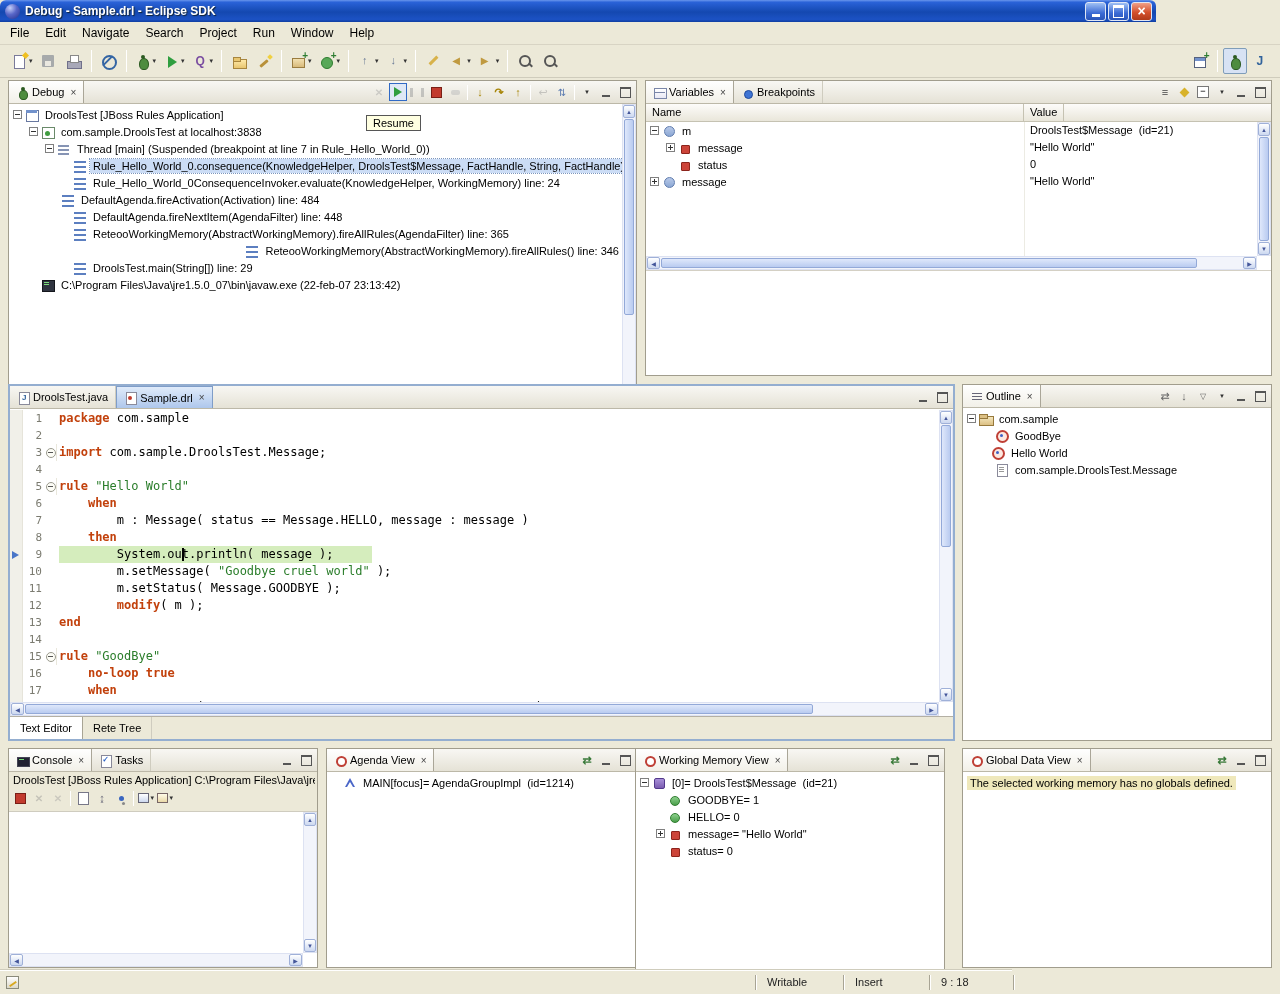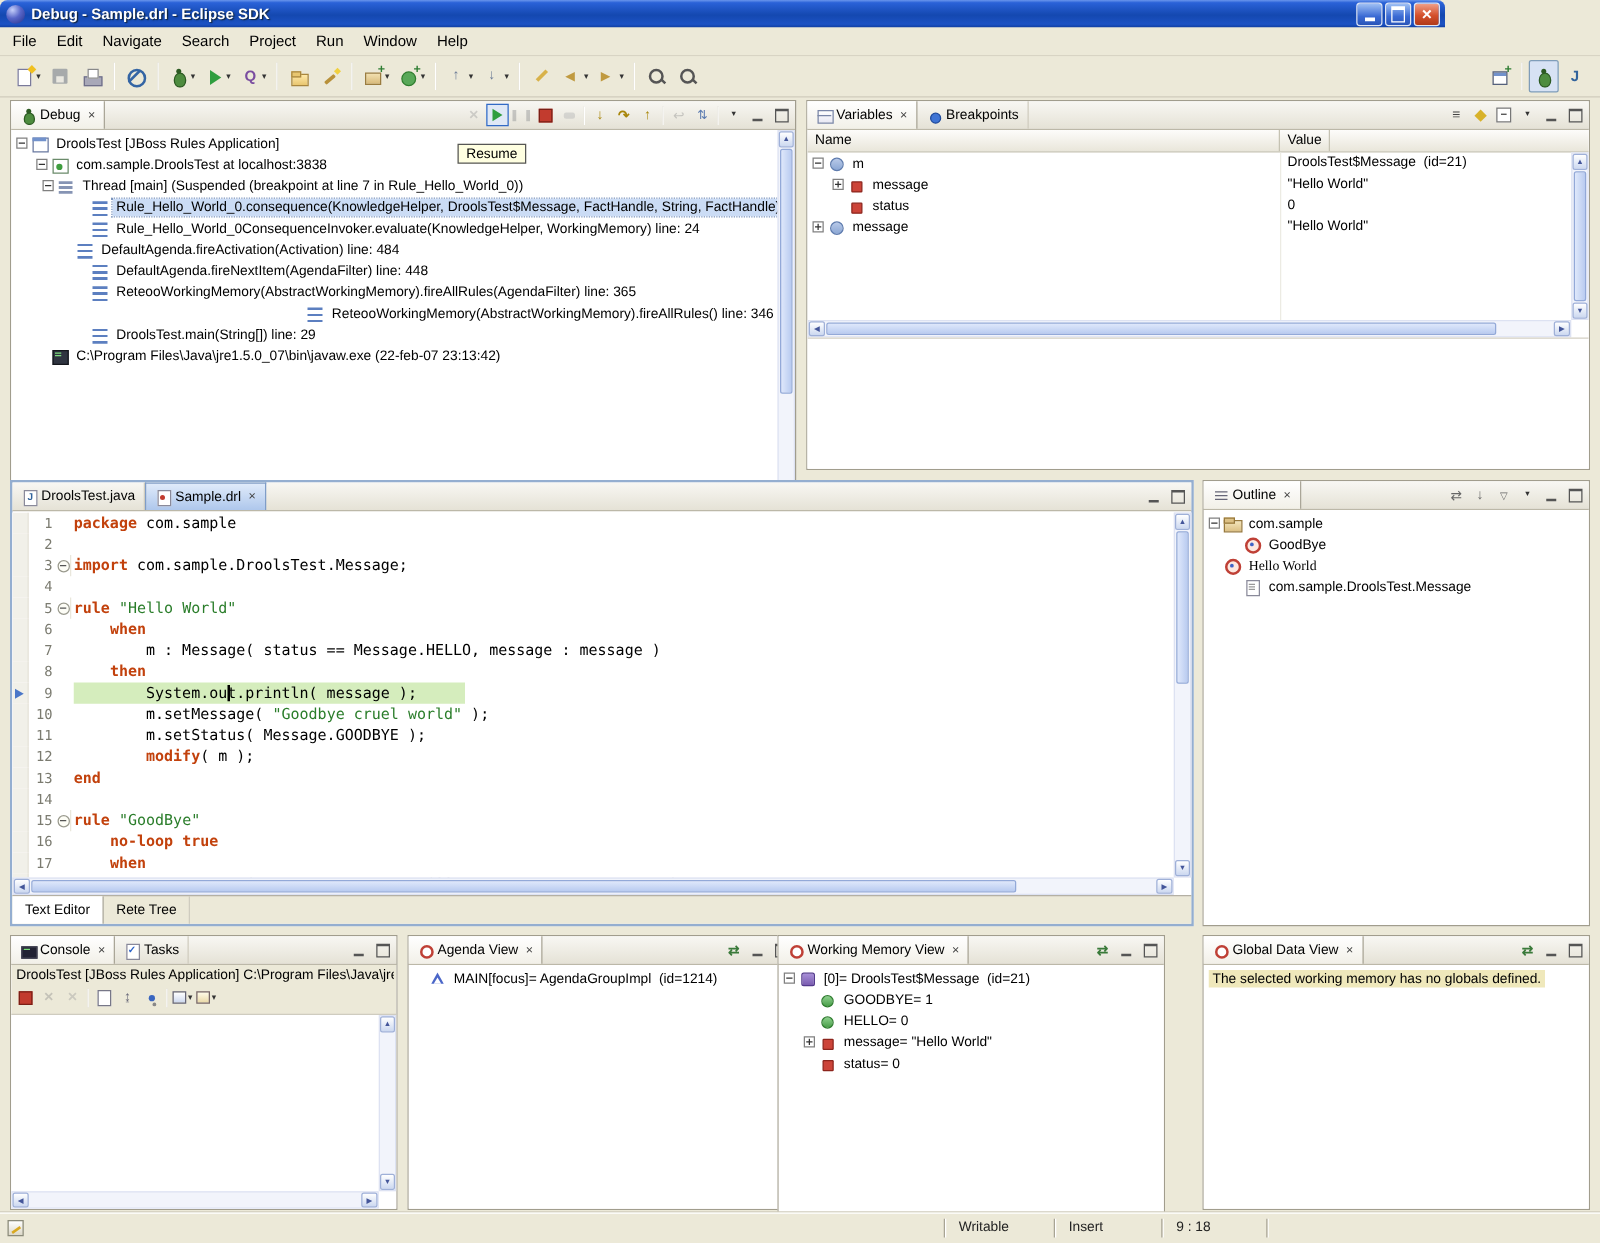--- a/index.html
+++ b/index.html
@@ -170,21 +170,21 @@
   .sbt{position:absolute;background:linear-gradient(90deg,#dfe8fb,#b9cbf0);border:1px solid #93a9d8;border-radius:2px}
   .vsb .sbt{left:1px;right:1px}.hsb .sbt{top:1px;bottom:1px;background:linear-gradient(#dfe8fb,#b9cbf0)}
 
   
   .v-debug{left:8px;top:80px;width:629px;height:368px}
   .v-vars{left:645px;top:80px;width:627px;height:296px}
   .v-editor{left:8px;top:384px;width:947px;height:357px;border:2px solid #94aed0}
   .v-outline{left:962px;top:384px;width:310px;height:357px}
   .v-console{left:8px;top:748px;width:310px;height:220px}
   .v-agenda{left:326px;top:748px;width:311px;height:220px}
-  .v-wm{left:622px;top:748px;width:310px;height:228px}
+  .v-wm{left:635px;top:748px;width:310px;height:228px}
   .v-gdv{left:962px;top:748px;width:310px;height:220px}
 
   
   .colhead{position:absolute;left:0;right:0;top:0;height:18px;background:linear-gradient(#fdfcfa,#e9e6da);border-bottom:1px solid #c5c2b2;display:flex;font-size:11px}
   .colcell{padding:2px 6px;border-right:1px solid #c5c2b2}
   .colcell.c1{width:378px}
   .vrows{position:absolute;left:0;right:14px;top:18px;bottom:14px;overflow:hidden}
   .colline{position:absolute;left:378px;top:18px;bottom:14px;width:1px;background:#ecebe3}
   .vr{position:relative;height:17px}
   .vr-name{position:absolute;left:0;top:0;width:378px;height:17px;display:flex;align-items:center;gap:3px;overflow:hidden}
@@ -216,21 +216,21 @@
   .con-tools{position:absolute;left:2px;top:17px;display:flex;align-items:center;gap:1px}
   .con-out{position:absolute;left:0;right:0;top:40px;bottom:0;background:#fff}
 
   
   .gdv-msg{position:absolute;left:4px;top:4px;background:#efe8bb;padding:1px 3px;font-size:11px;white-space:pre}
 
   
   #tooltip{position:absolute;left:366px;top:115px;background:#ffffe1;border:1px solid #565656;padding:1px 6px;font-size:11px;z-index:60}
 
   
-  #statusbar{position:absolute;left:0;top:970px;width:1280px;height:24px;background:#ece9d8;border-top:1px solid #fff;box-shadow:0 -1px 0 #cfccbc}
+  #statusbar{position:absolute;left:0;top:970px;width:1012px;height:24px;background:#ece9d8;border-top:1px solid #fff;box-shadow:0 -1px 0 #cfccbc}
   .sb-ic{position:absolute;left:6px;top:5px;width:13px;height:13px;border:1px solid #8a8a7a;background:linear-gradient(#fff,#dcd8c8)}
   .sb-ic::after{content:"";position:absolute;left:2px;top:6px;width:8px;height:2px;background:#d8a820;transform:rotate(-35deg)}
   .sbdiv{position:absolute;top:4px;bottom:4px;width:2px;border-left:1px solid #a8a494;border-right:1px solid #fff}
   .sbcell{position:absolute;top:5px;font-size:11px;color:#222}
 </style>
 </head>
 <body>
 
 <div id="titlebar">
   <span class="app-icon"></span>
@@ -377,21 +377,21 @@
     <div class="trow" style="padding-left: 4px;">
           <span class="exp minus"></span>
           <span class="tico i-launch"></span>
           <span class="tlabel">DroolsTest [JBoss Rules Application]</span>
         </div>
         <div class="trow" style="padding-left: 20px;">
           <span class="exp minus"></span>
           <span class="tico i-jvm"></span>
           <span class="tlabel">com.sample.DroolsTest at localhost:3838</span>
         </div>
-        <div class="trow" style="padding-left: 25px; text-align: right;">
+        <div class="trow" style="padding-left: 36px; text-align: right;">
           <span class="exp minus"></span>
           <span class="tico i-thread"></span>
           <span class="tlabel">Thread [main] (Suspended (breakpoint at line 7 in Rule_Hello_World_0))</span>
         </div>
         <div class="trow sel" style="padding-left: 52px;">
           <span class="exp" style="visibility: hidden;"></span>
           <span class="tico i-frame"></span>
           <span class="tlabel">Rule_Hello_World_0.consequence(KnowledgeHelper, DroolsTest$Message, FactHandle, String, FactHandle) lin</span>
         </div>
         <div class="trow" style="padding-left: 52px;">
@@ -690,21 +690,21 @@
     <div class="trow" style="padding-left: 4px;">
           <span class="exp minus"></span>
           <span class="tico i-package"></span>
           <span class="tlabel">com.sample</span>
         </div>
         <div class="trow" style="padding-left: 20px;">
           <span class="exp" style="visibility: hidden;"></span>
           <span class="tico i-rule"></span>
           <span class="tlabel">GoodBye</span>
         </div>
-        <div class="trow" style="padding-left: 4px; font-family: Liberation Serif, serif;">
+        <div class="trow" style="padding-left: 16px;">
           <span class="exp" style="visibility: hidden;"></span>
           <span class="tico i-rule"></span>
           <span class="tlabel">Hello World</span>
         </div>
         <div class="trow" style="padding-left: 20px;">
           <span class="exp" style="visibility: hidden;"></span>
           <span class="tico i-import"></span>
           <span class="tlabel">com.sample.DroolsTest.Message</span>
         </div>
       </div>

